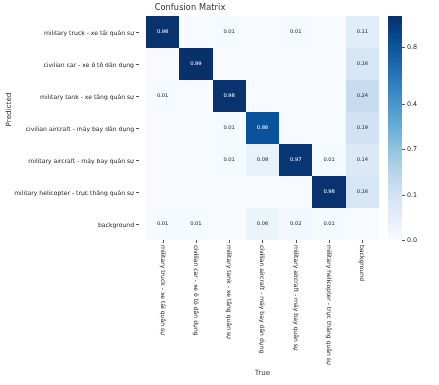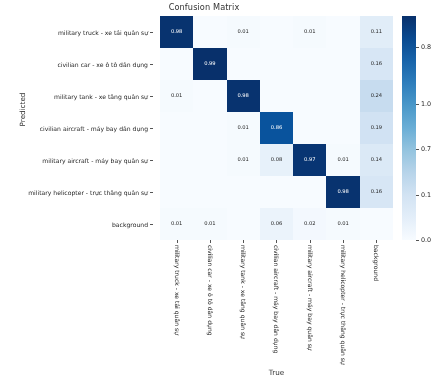--- a/index.html
+++ b/index.html
@@ -13,21 +13,20 @@
     overflow: hidden;
     font-family: "DejaVu Sans", sans-serif;
     color: #262626;
   }
 
   #figure {
     position: relative;
     width: 390px;
     height: 385px;
     background: #ffffff;
-    margin-left: 14px;
   }
 
   
   #chart-title {
     position: absolute;
     left: 0;
     top: 2px;
     width: 380px;
     text-align: center;
     font-size: 8.2px;
@@ -358,17 +357,17 @@
         <div class="tickmark"></div>
         <div class="xtick-rot" style="transform-origin: left top; transform: rotate(90deg) translateY(-50%); left: 50%; top: 5px; direction: rtl;">background</div>
       </div>
     </div>
 
   <div id="colorbar"></div>
   <div id="cb-ticks">
       <div class="cbtick" style="top: 224px;">0.0</div>
       <div class="cbtick" style="top: 178.747px;">0.1</div>
       <div class="cbtick" style="top: 133.495px;">0.7</div>
-      <div class="cbtick" style="top: 88.2424px;">1.0</div>
+      <div class="cbtick" style="top: 88.2424px;">0.4</div>
       <div class="cbtick" style="top: 31px;">0.8</div>
     </div>
 
 </div>
 
 </body></html>

